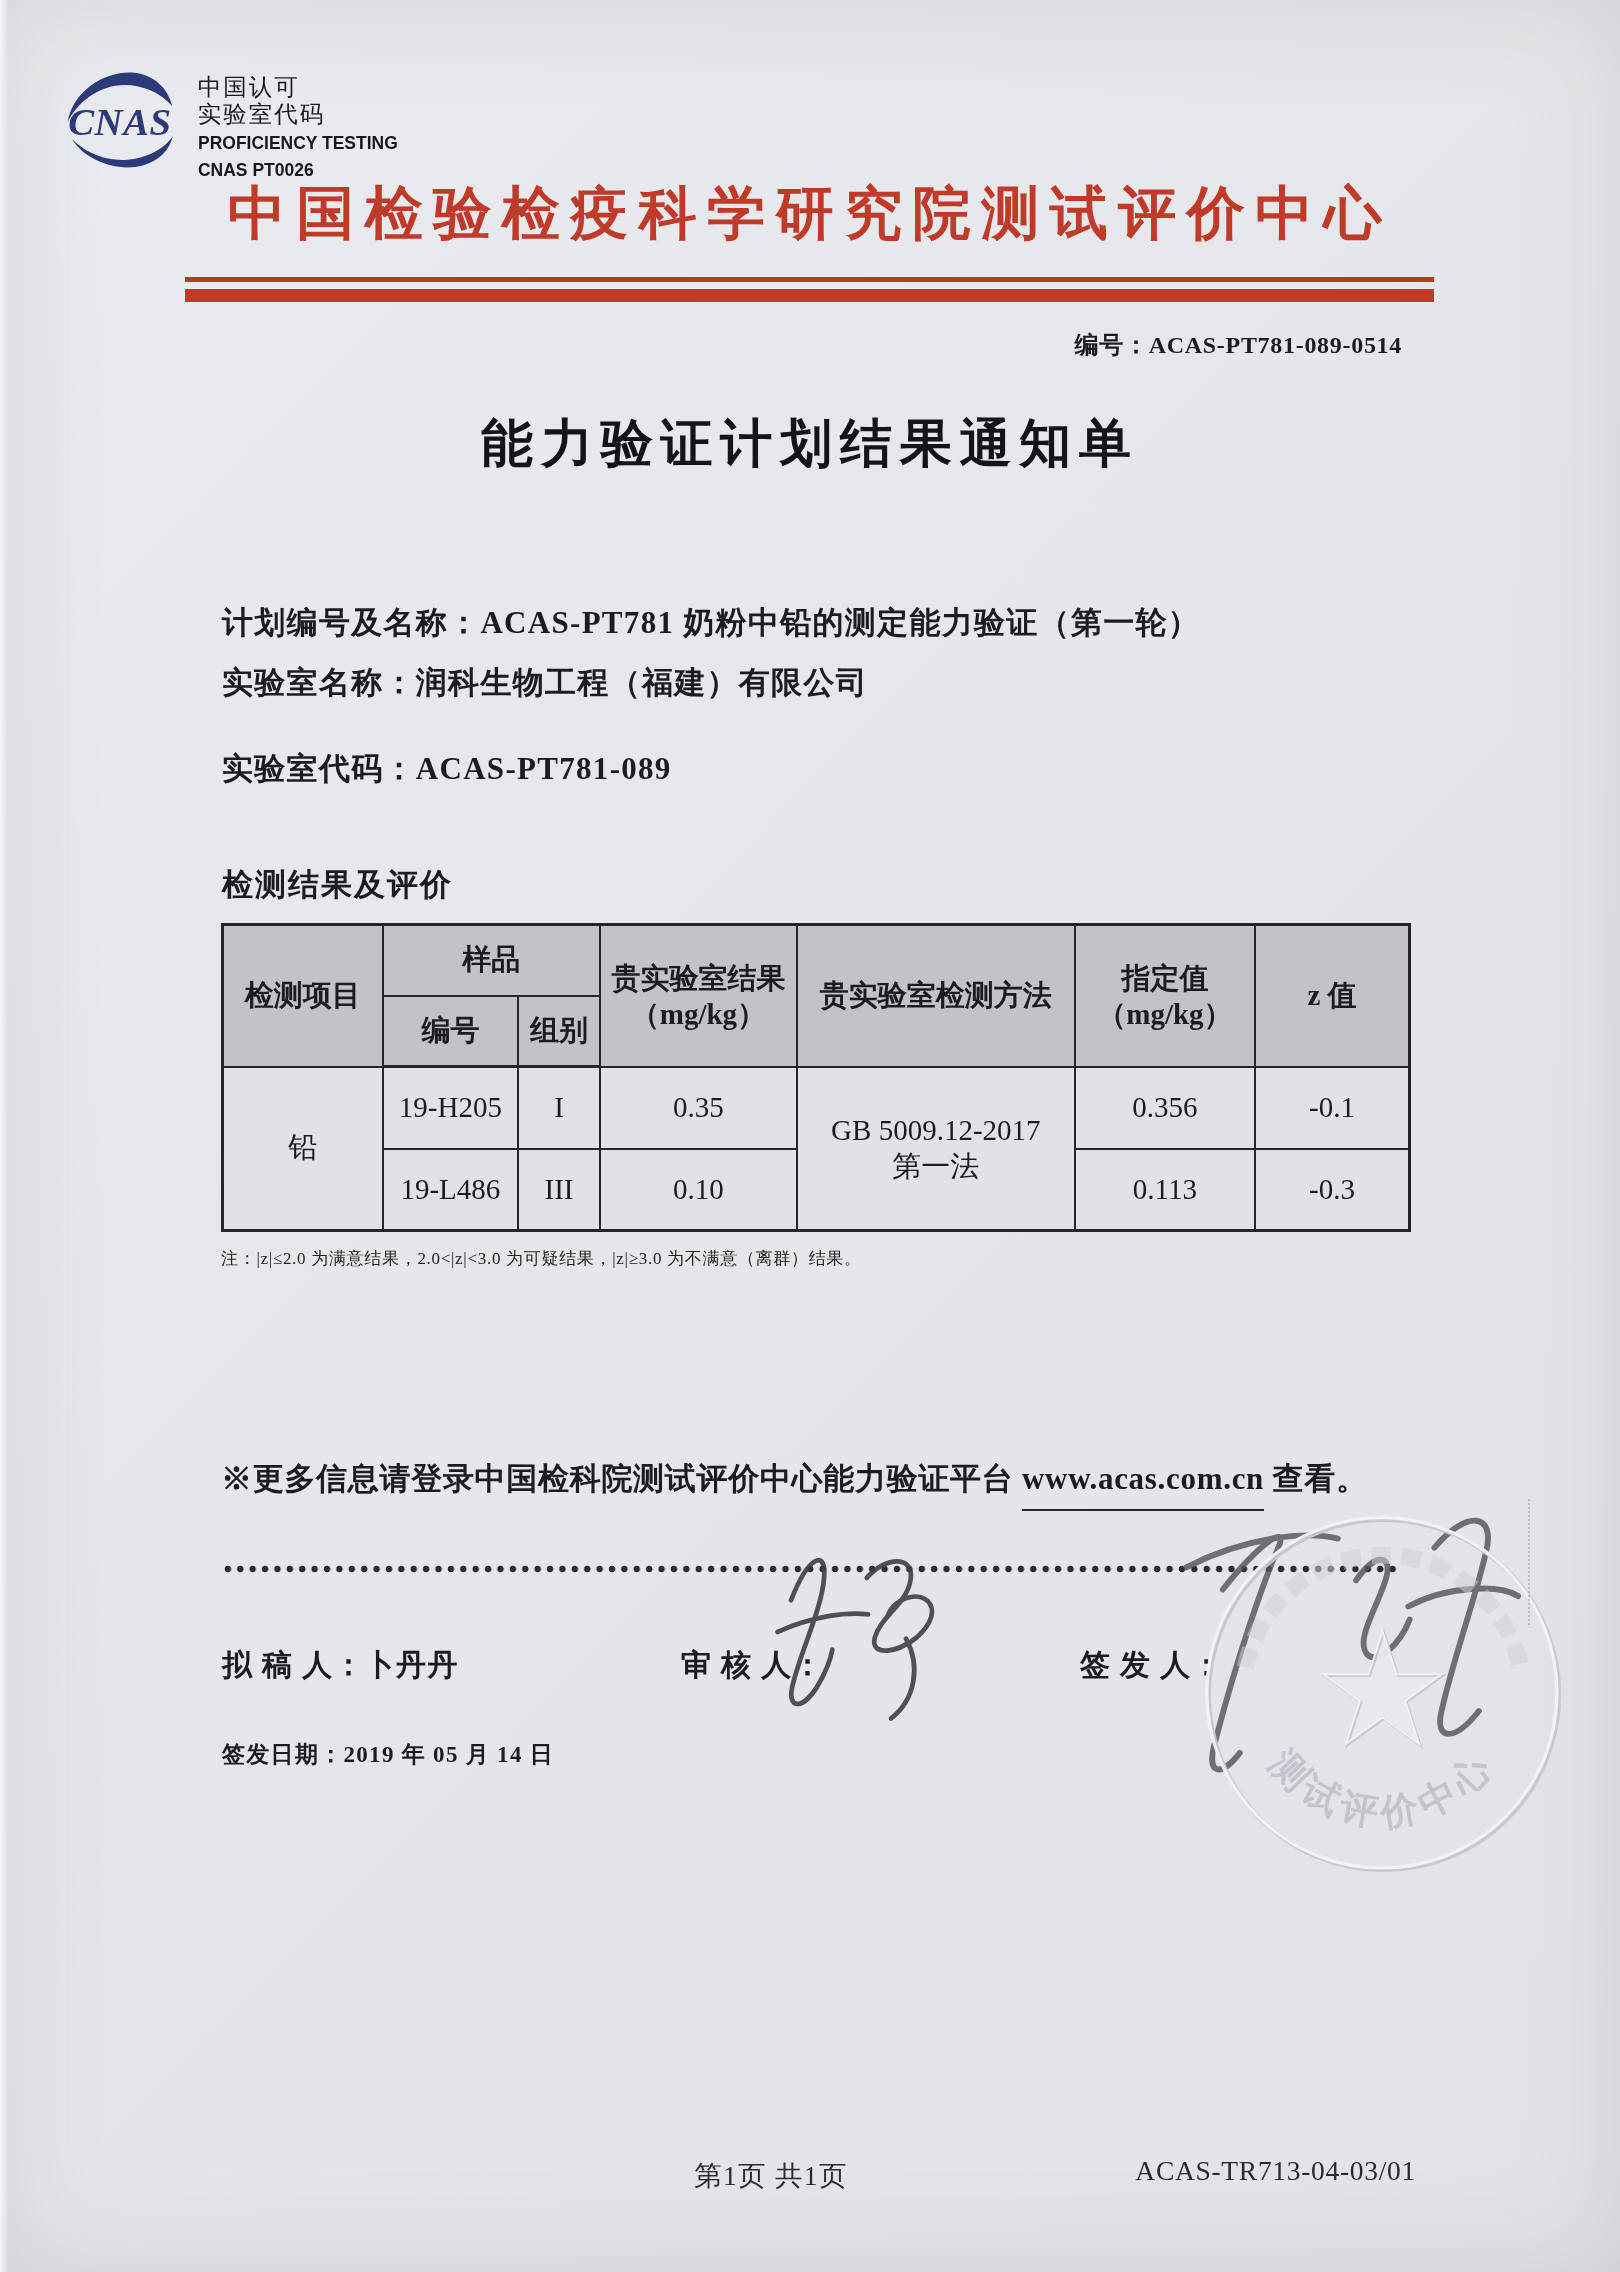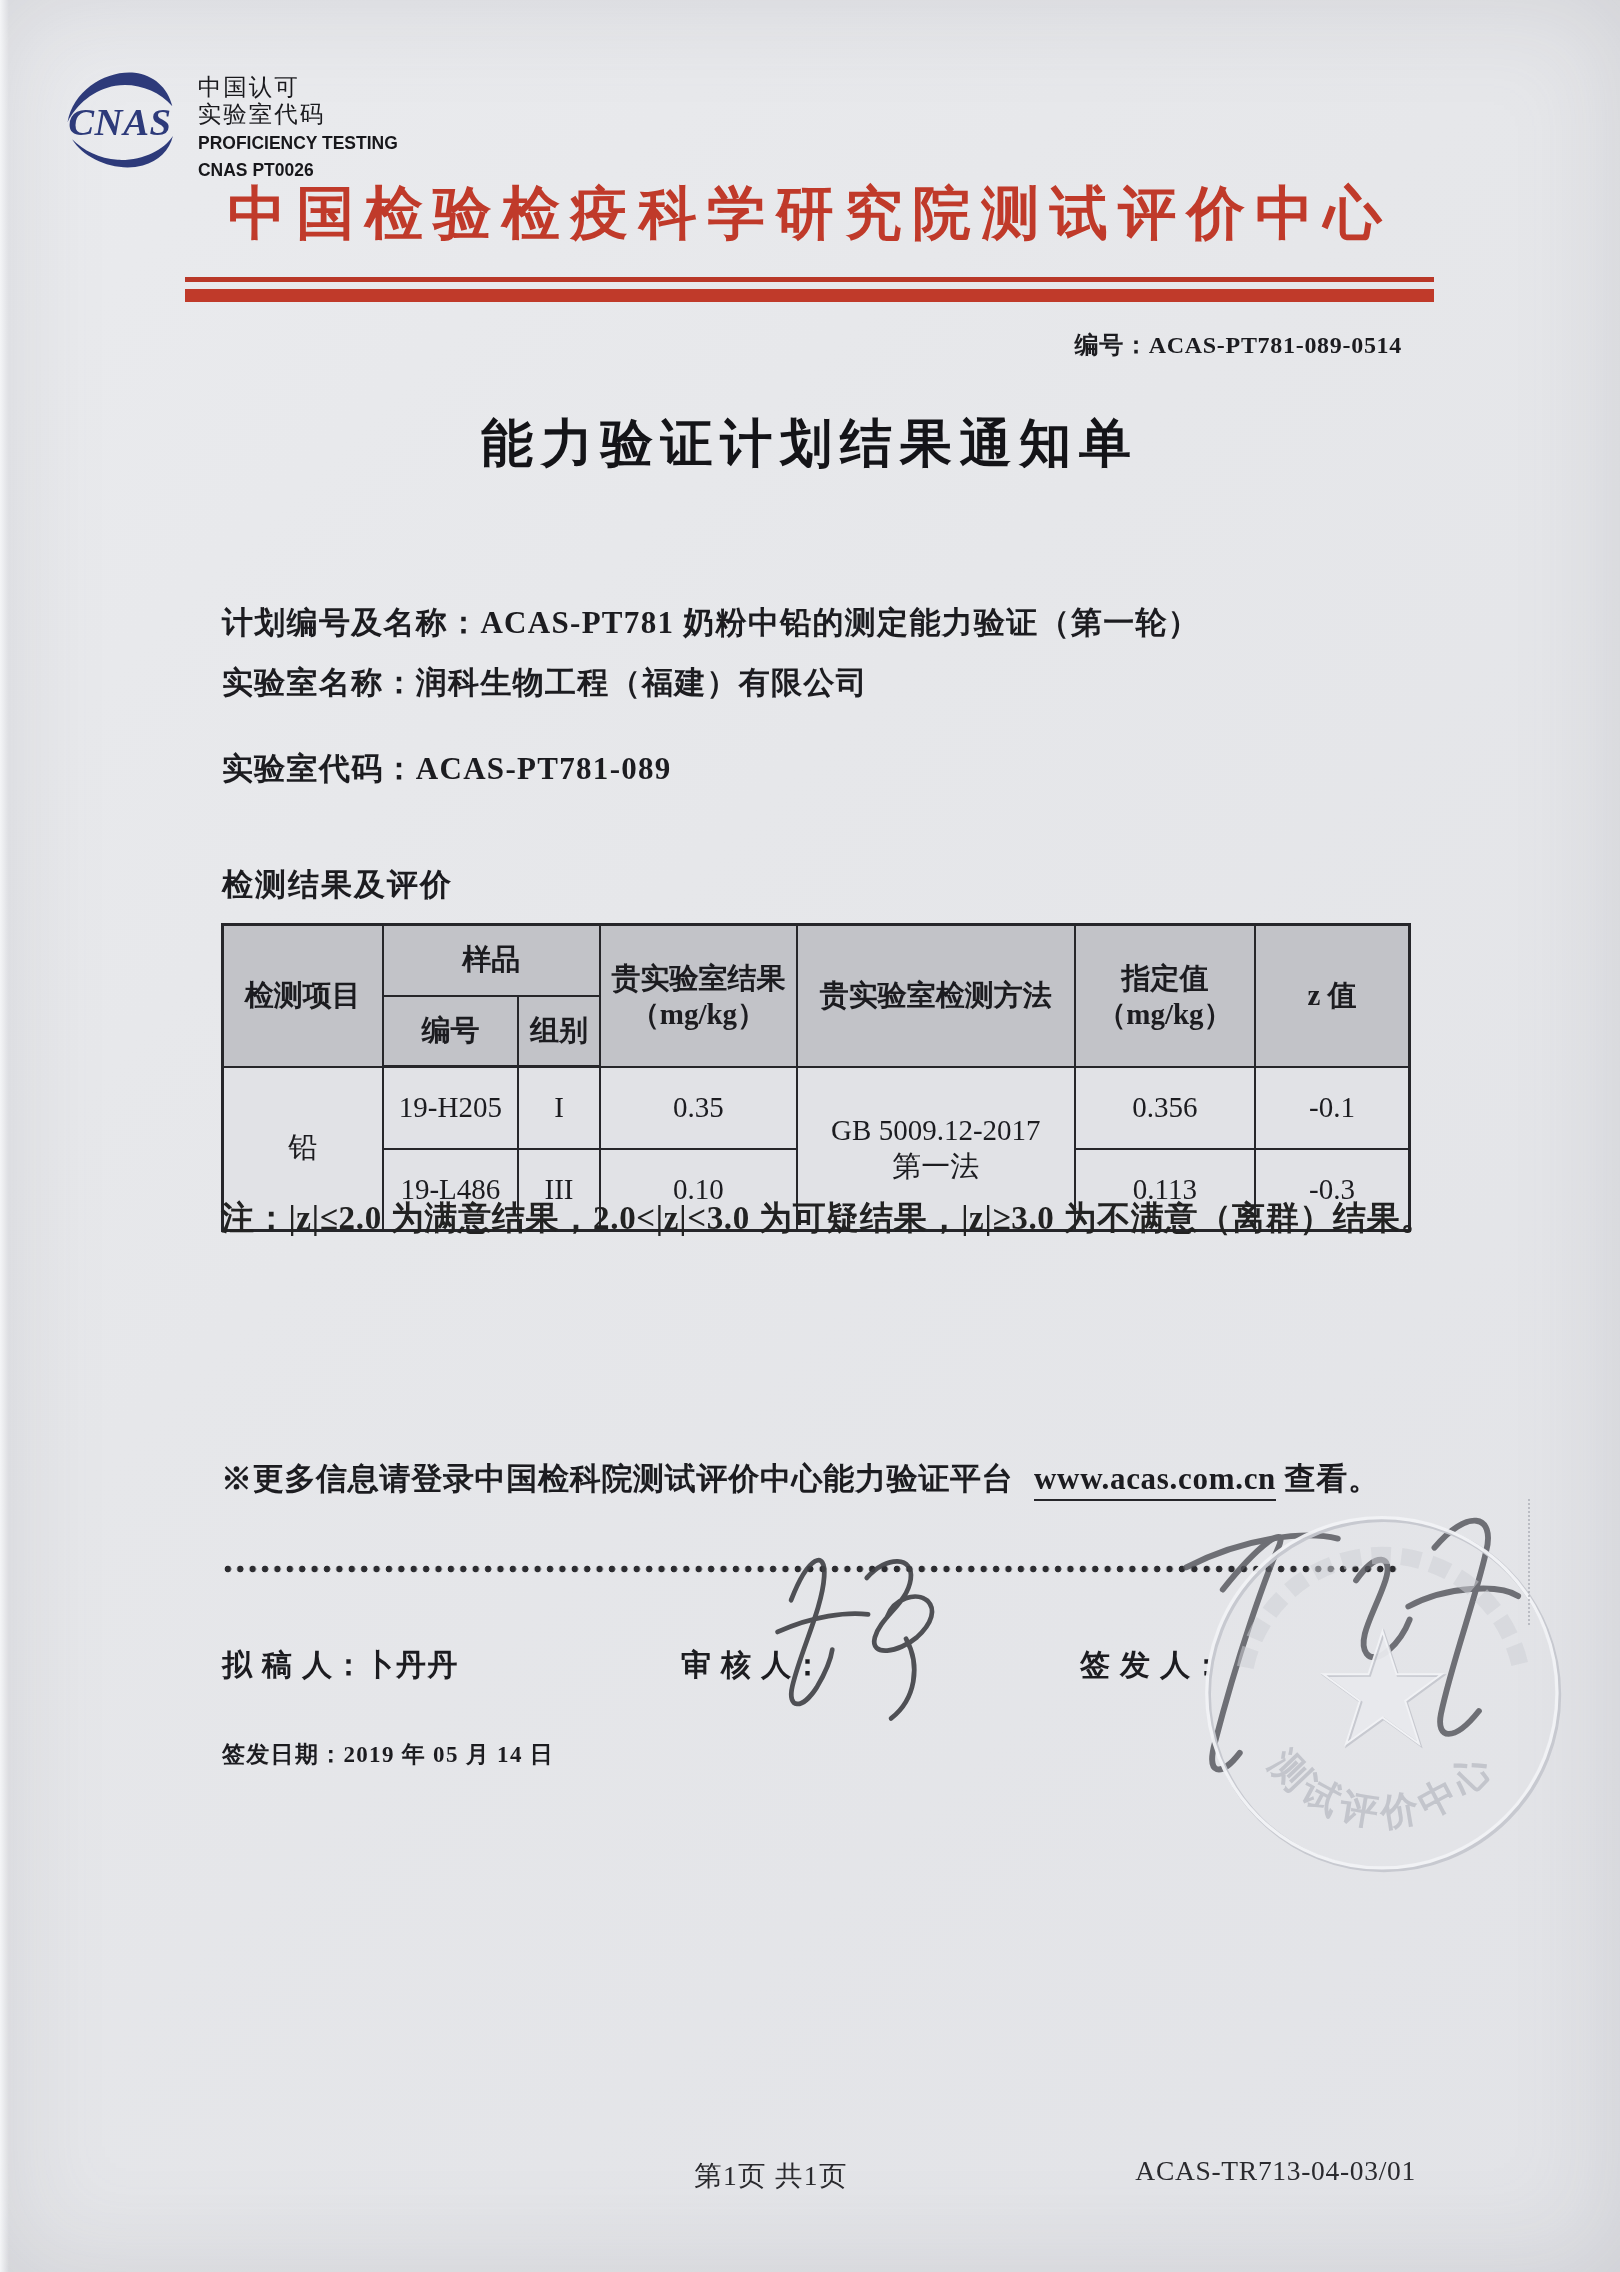--- a/index.html
+++ b/index.html
@@ -41,24 +41,24 @@
   table.results td,table.results th{border:2px solid #26262a;text-align:center;vertical-align:middle;
     padding:0 3.9px;font-weight:normal;}
   table.results{border:3.3px solid #26262a;}
   table.results thead th{background:#c2c3c8;font-weight:600;}
   table.results thead tr:last-child th{border-bottom:3.9px solid #26262a;}
   table.results tbody td{background:#e1e2e6;}
   table.results .h1{height:71px;} table.results .h2{height:71px;} table.results .b{height:82px;}
   .two-line{line-height:1.25;}
   .num{font-family:"Liberation Serif","DejaVu Serif",serif;}
   .zbold{font-weight:bold;}
-  .table-note{position:absolute;left:221px;top:1196px;font-size:33px;letter-spacing:0.7px;color:#222;font-weight:bold;}
+  .table-note{position:absolute;left:221px;top:1247px;font-size:17px;letter-spacing:0.7px;color:#222;}
   
   .more-info{position:absolute;left:221px;top:1458px;font-size:31px;font-weight:600;letter-spacing:0.7px;}
-  .more-info .url{border-bottom:2.6px solid #26262a;padding-bottom:3px;font-family:"Liberation Serif","DejaVu Serif",serif;margin-left:12px;}
+  .more-info .url{border-bottom:2.6px solid #26262a;padding-bottom:13px;font-family:"Liberation Serif","DejaVu Serif",serif;}
   .dotted-rule{position:absolute;left:224px;top:1565px;width:1177px;height:7.8px;
     background-image:radial-gradient(circle at 3.9px 3.9px,#2c2c30 2.9px,rgba(0,0,0,0) 3.6px);
     background-size:12.4px 7.8px;background-repeat:repeat-x;}
   .sign-label{position:absolute;font-size:30px;font-weight:600;letter-spacing:1.3px;top:1645px;}
   .sign-drafter{left:222px;} .sign-reviewer{left:681px;} .sign-issuer{left:1080px;}
   .issue-date{position:absolute;left:222px;top:1739px;font-size:23px;font-weight:700;letter-spacing:1.3px;}
   svg.sig{position:absolute;pointer-events:none;}
   .sig-reviewer{left:762px;top:1536px;width:196px;height:196px;}
   .sig-issuer{left:1160px;top:1468px;width:366px;height:343px;}
   

